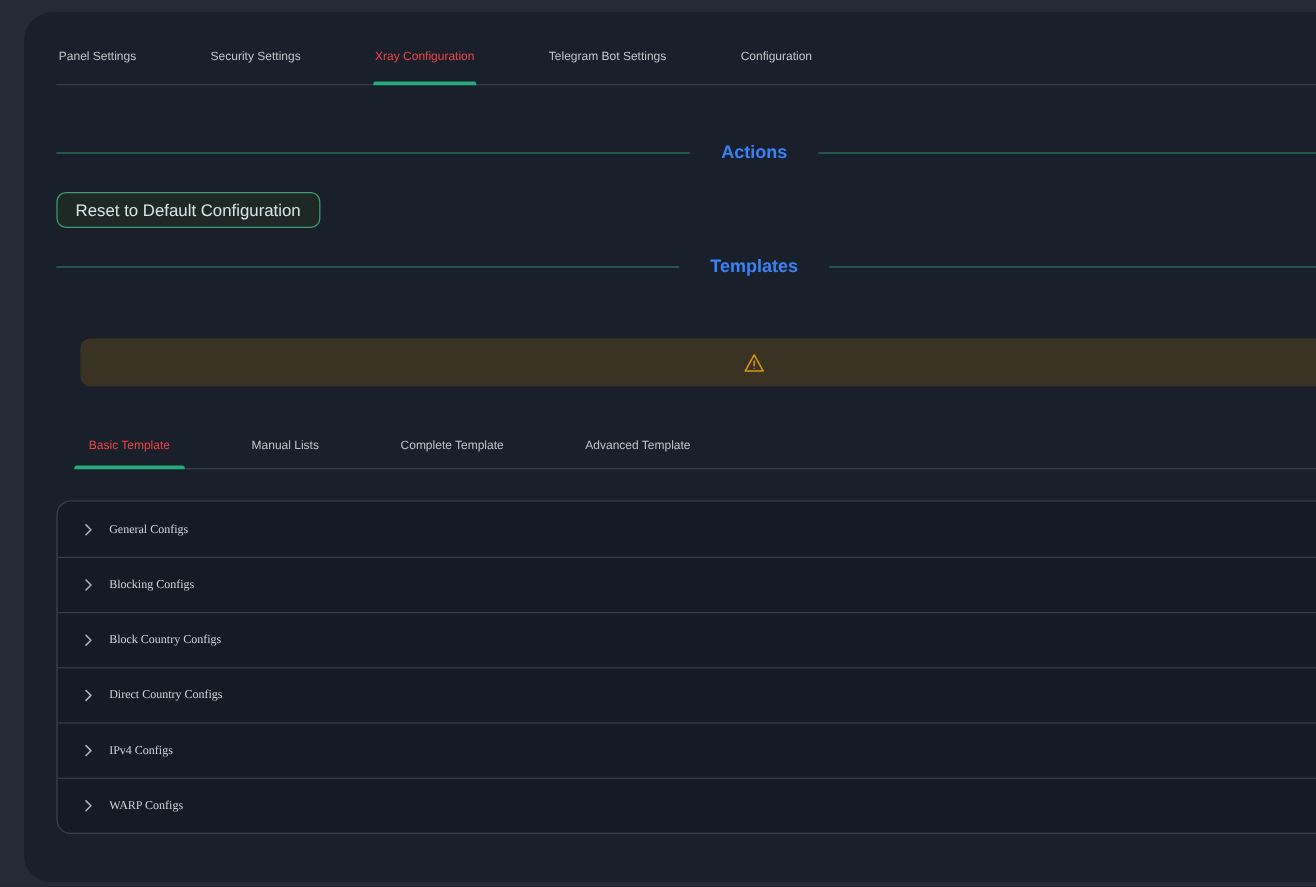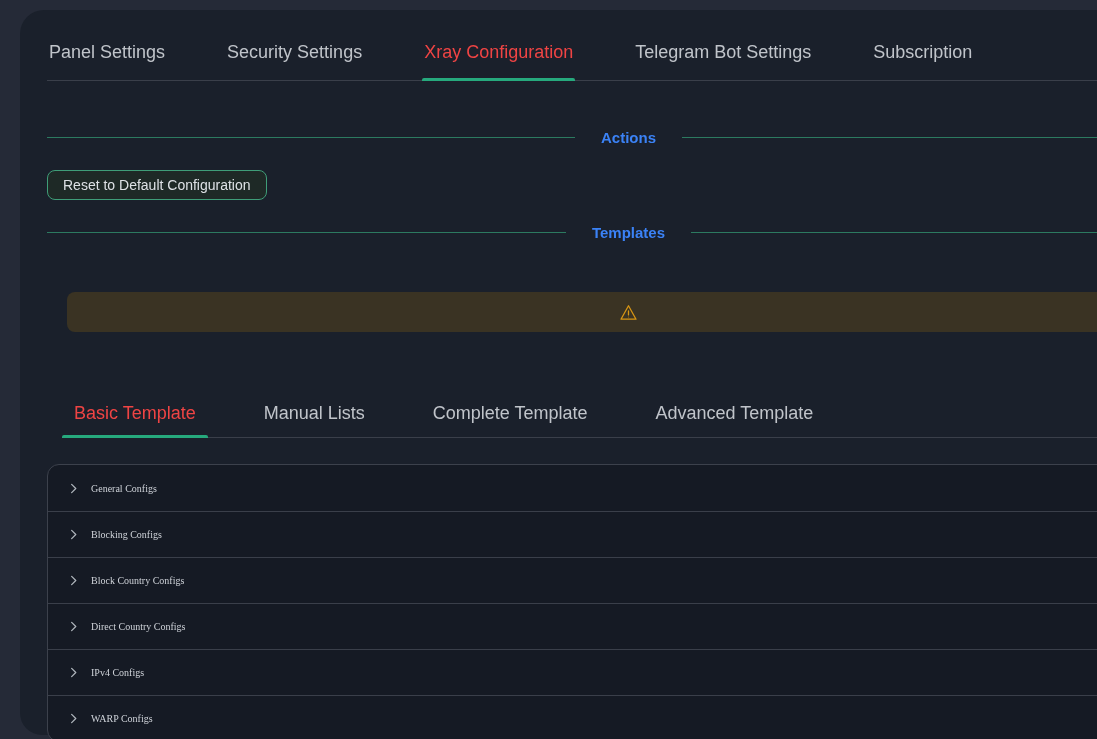--- a/index.html
+++ b/index.html
@@ -22,21 +22,21 @@
 
   
   .top-tabs {
     display: flex;
     gap: 58px;
     padding-top: 28px;
     border-bottom: 1px solid #3a3f4a;
   }
   .tab {
     position: relative;
-    font-size: 18px;
+    font-size: 10px;
     color: #c0c4ca;
     padding: 4px 2px 17px 2px;
     cursor: pointer;
     white-space: nowrap;
   }
   .tab.active { color: #ef4444; font-weight: 500; }
   .tab.active::after {
     content: "";
     position: absolute;
     left: 0; right: 0; bottom: -1px;
@@ -96,21 +96,21 @@
 
   
   .template-tabs {
     display: flex;
     gap: 44px;
     margin-top: 40px;
     margin-left: 15px;
     border-bottom: 1px solid #3a3f4a;
     width: 1148px;
   }
-  .template-tabs .tab { padding: 4px 12px 13px 12px; margin-top: 27px; }
+  .template-tabs .tab { padding: 4px 12px 13px 12px; }
 
   
   .accordion {
     margin-top: 26px;
     width: 1163px;
     border: 1px solid #3c414c;
     border-radius: 12px;
     background: #151a24;
     overflow: hidden;
   }
@@ -129,21 +129,21 @@
 <body>
 
 <div class="card">
   <div class="card-inner">
 
     <nav class="top-tabs">
       <div class="tab">Panel Settings</div>
       <div class="tab">Security Settings</div>
       <div class="tab active">Xray Configuration</div>
       <div class="tab">Telegram Bot Settings</div>
-      <div class="tab">Subscription</div>
+      <div class="tab">Configuration</div>
     </nav>
 
     <div class="content">
 
       <div class="divider divider-actions">
         <span class="line"></span>
         <span class="divider-text">Actions</span>
         <span class="line"></span>
       </div>
 

